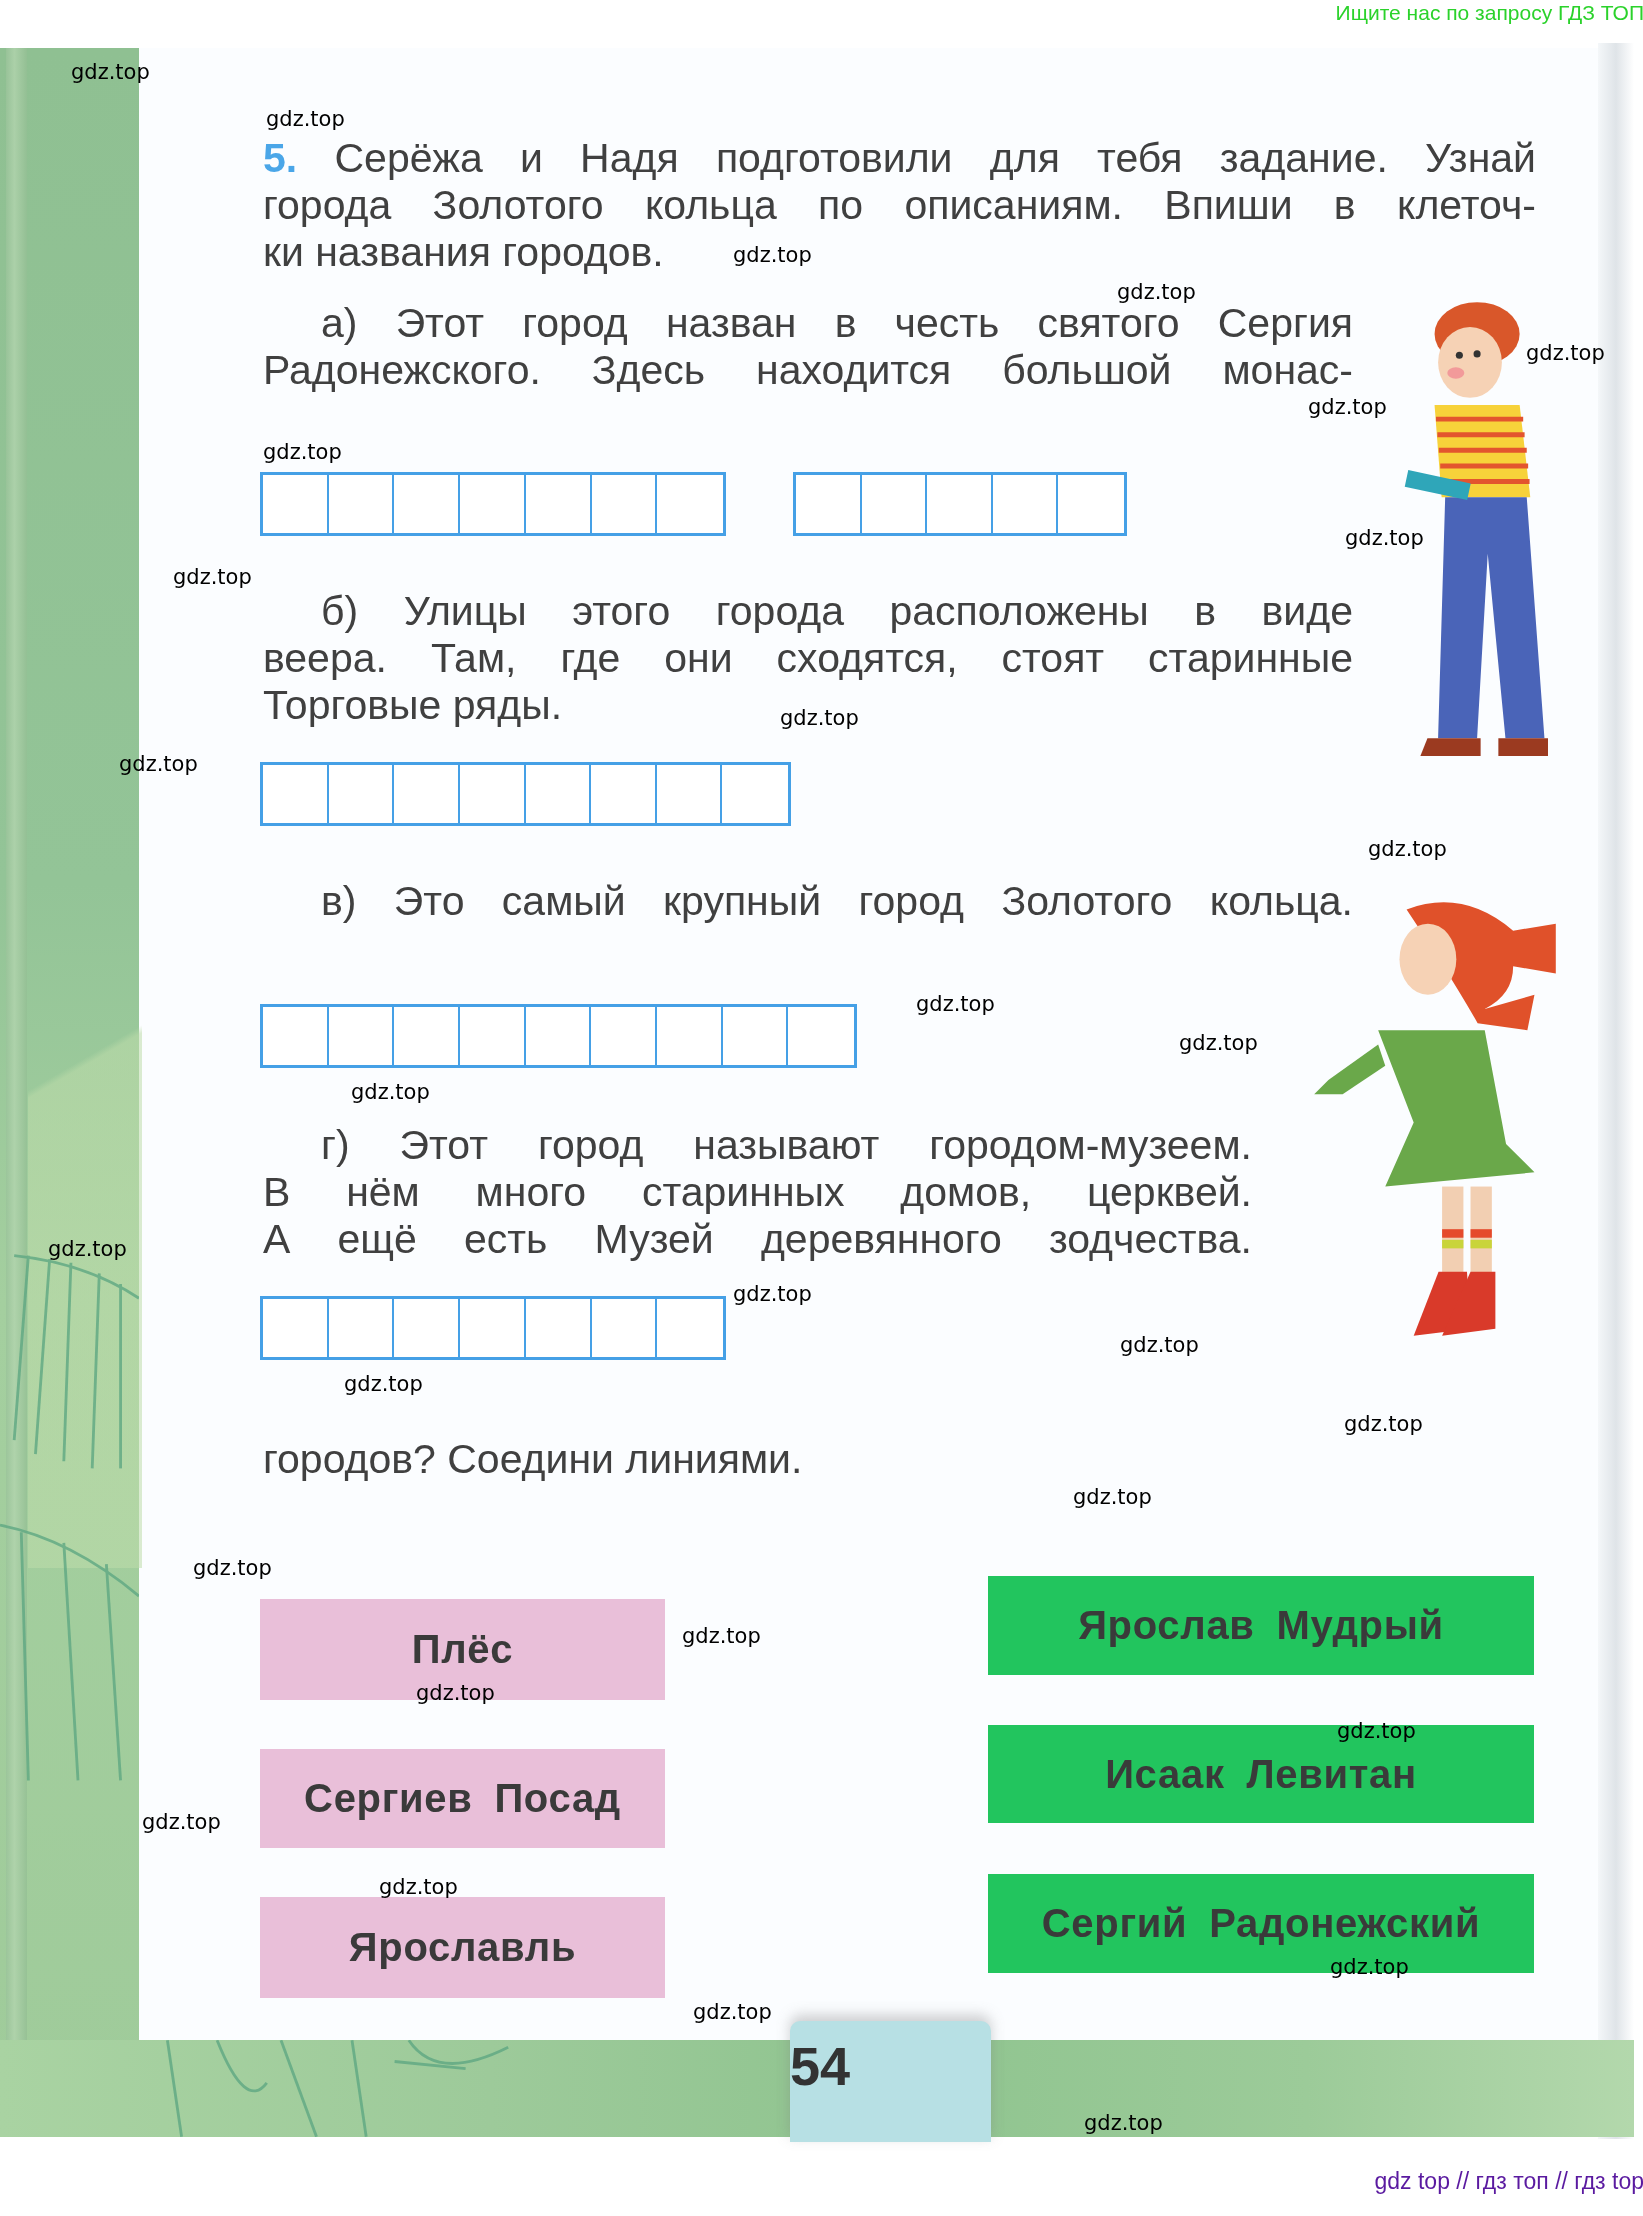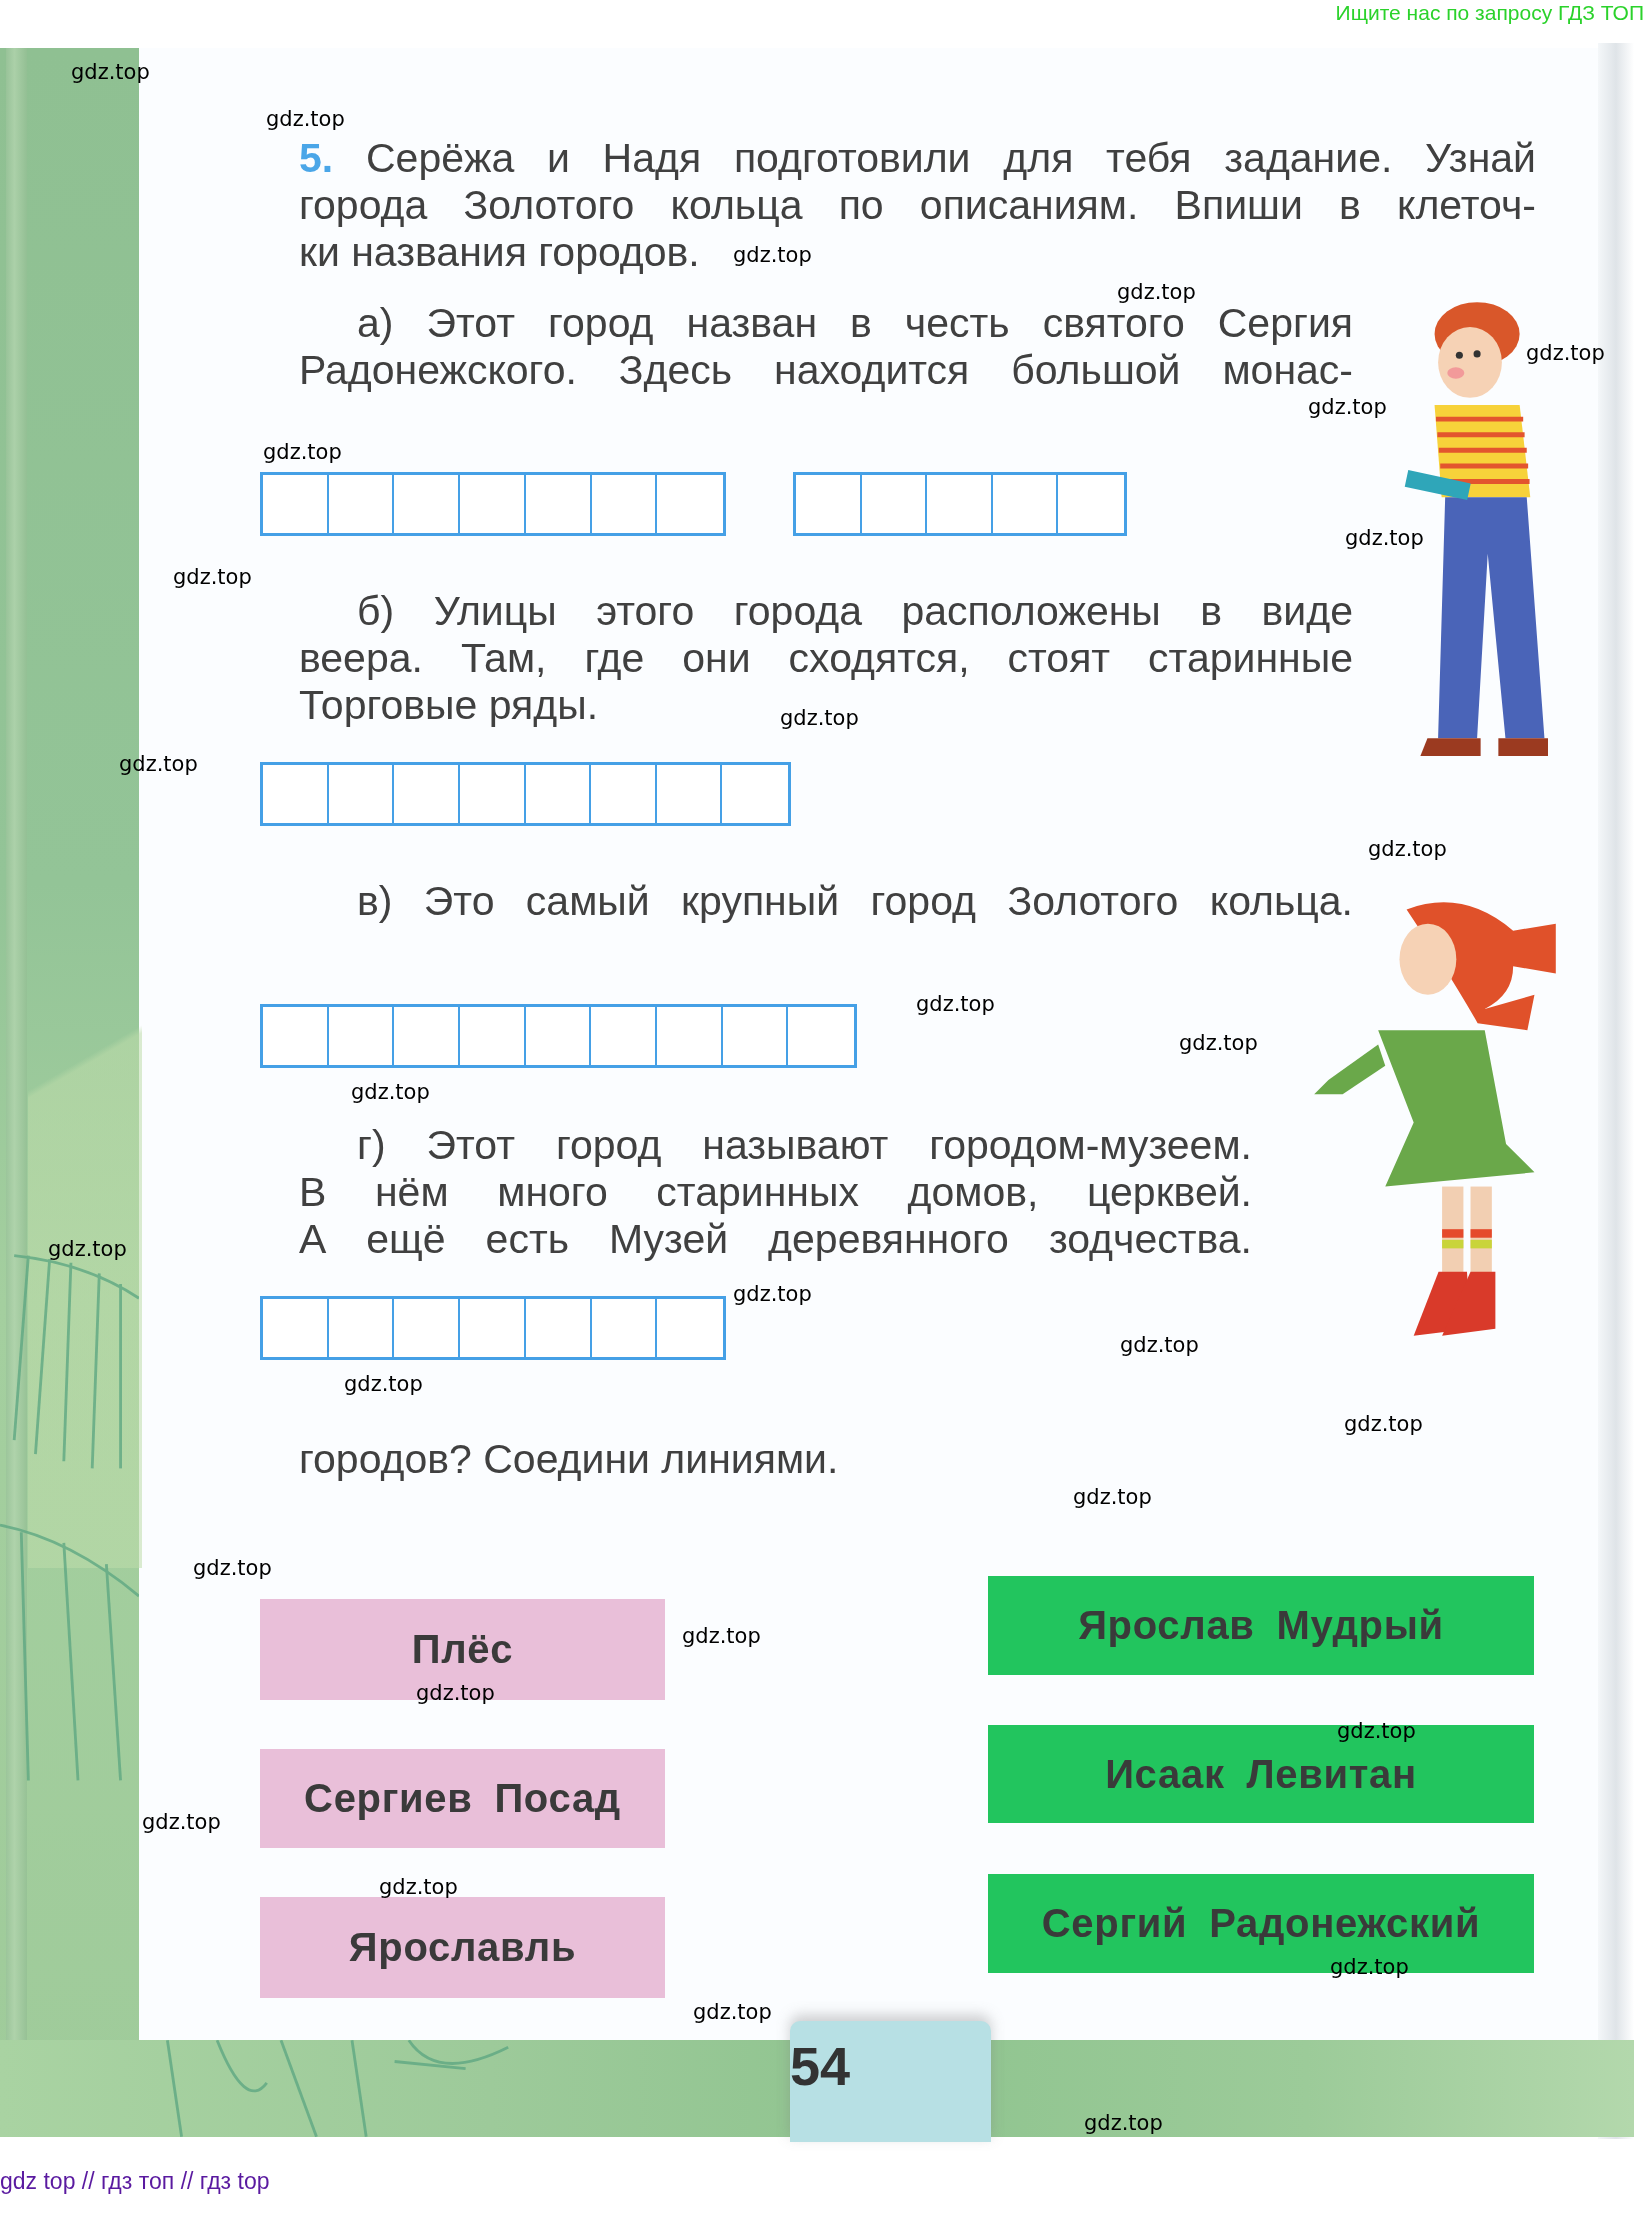--- a/index.html
+++ b/index.html
@@ -15,39 +15,39 @@
   .left-margin .diag { position:absolute; left:28px; top:810px; width:114px; height:710px;
                  background:linear-gradient(150deg, rgba(0,0,0,0) 0%, rgba(0,0,0,0) 30%, rgba(190,220,170,.55) 31%, rgba(190,220,170,.55) 100%); }
   .bottom-band { left:0; top:2040px; width:1634px; height:97px;
                  background:linear-gradient(90deg,#a9d3a2 0%,#9dca9a 30%,#8fc48f 55%,#9ccb99 80%,#b3d8ac 100%); }
   .page { left:139px; top:48px; width:1463px; height:1992px; background:#fbfdff; }
   .page-edge { left:1598px; top:43px; width:36px; height:2096px;
                background:linear-gradient(90deg,#f4f7f9,#dfe4e8 50%,#ffffff 100%); }
   .leaf { position:absolute; stroke:#5fa883; fill:none; stroke-width:4; opacity:.8; }
 
   .text { font-size:41px; line-height:47px; color:#404040; text-align:justify; text-align-last:justify; }
-  .text .line { display:block; white-space:nowrap;margin-left:36px; }
+  .text .line { display:block; white-space:nowrap; }
   .num { color:#4aa6e8; font-weight:bold; }
   .para { position:absolute; left:263px; width:1273px; }
   .sub { position:absolute; left:263px; width:1090px; }
 
   .boxes { position:absolute; display:flex; height:64px; border:3.6px solid #45a0e6; box-sizing:border-box; background:#ffffff; }
   .cell { width:66px; height:100%; border-right:2.8px solid #45a0e6; box-sizing:border-box; }
   .cell:last-child { border-right:none; }
 
   .card { position:absolute; display:flex; align-items:center; justify-content:center;
           font-weight:bold; font-size:40px; color:#3a3a3a; letter-spacing:0.7px; word-spacing:10px; }
   .card.pink { background:#e9bfd9;margin-top:28px; }
   .card.blue { background:#22c55e; }
 
   .tab { left:790px; top:2021px; width:201px; height:121px; background:#b7e0e4;
          border-radius:10px 10px 0 0; box-shadow:0 -5.7px 12.8px rgba(120,120,120,.35); }
   .tab-num { position:absolute; left:0; right:0; top:14px; text-align:left; font-size:54px; font-weight:bold; color:#333; }
 
-  .footer { left:0; top:2168px; width:1644px; text-align:left; font-size:23px; color:#5a1aa0; }
+  .footer { left:0; top:2168px; width:1644px; text-align:right; font-size:23px; color:#5a1aa0; }
   .wm { position:absolute; font-size:21px; color:#000; font-family:"DejaVu Sans", sans-serif; white-space:nowrap; }
 
   .char { position:absolute; }
 </style>
 </head>
 <body>
 
 <div class="abs top-banner">Ищите нас по запросу ГДЗ ТОП</div>
 
 <div class="abs page"></div>

